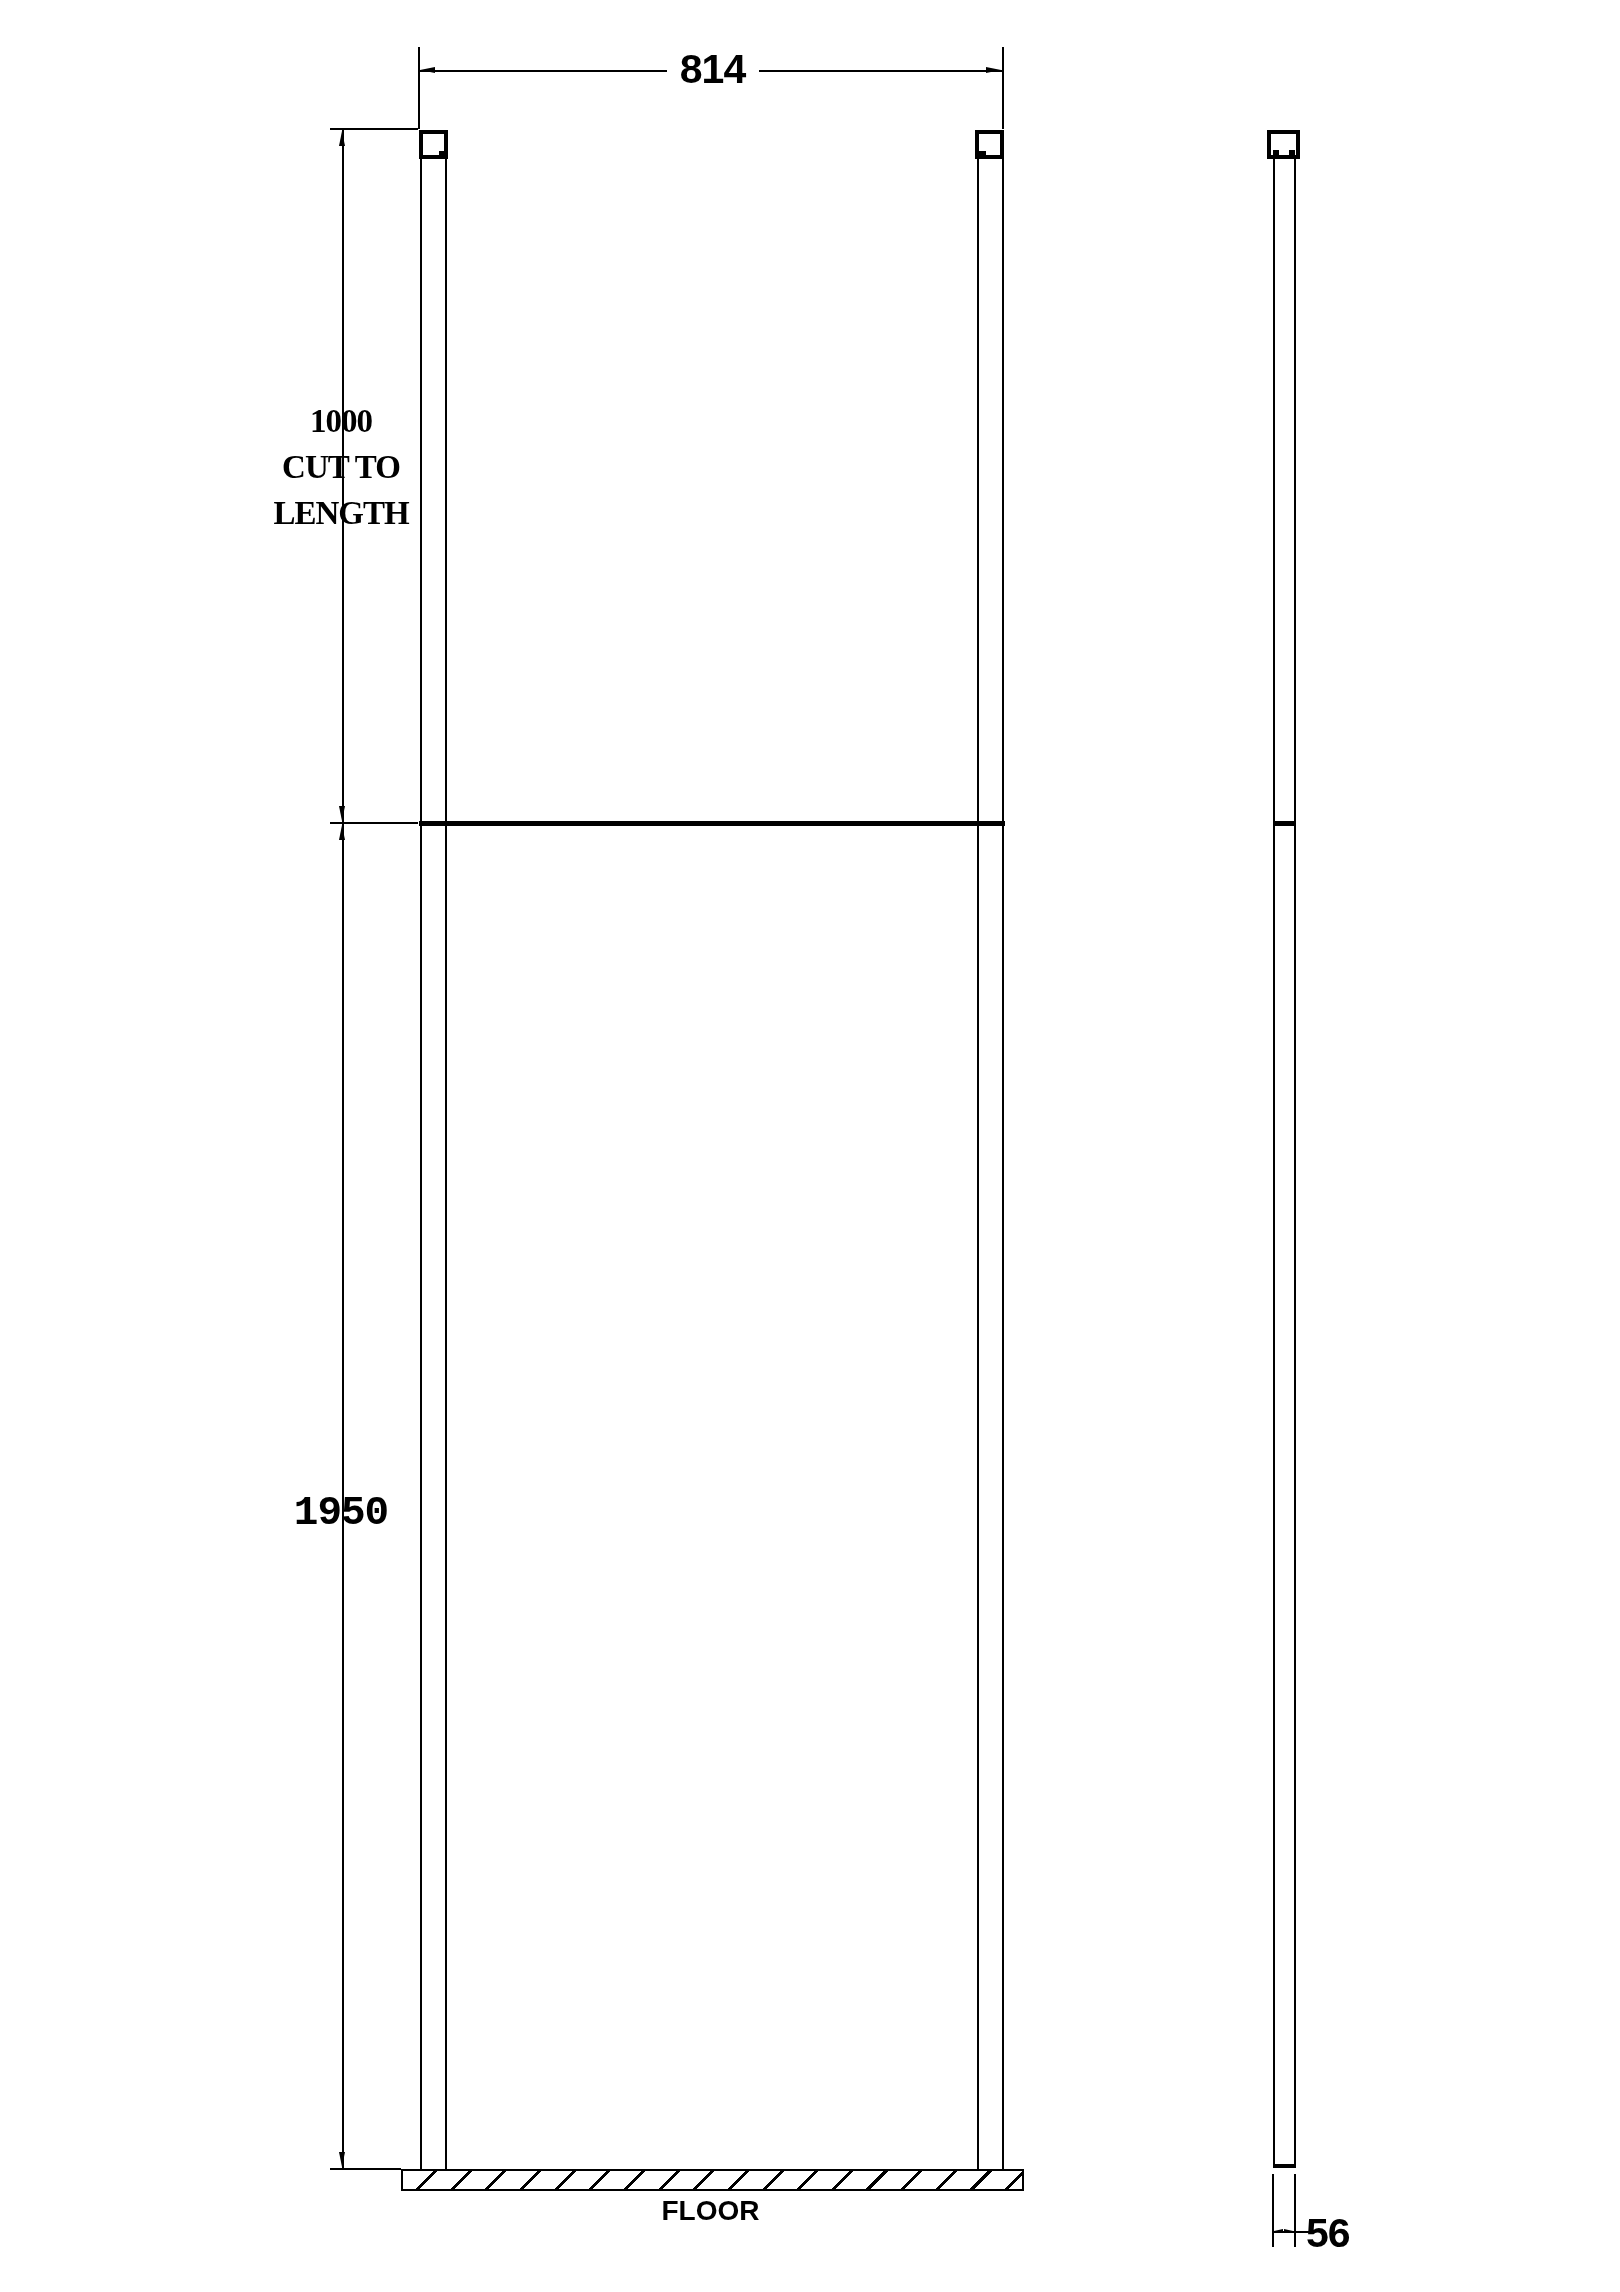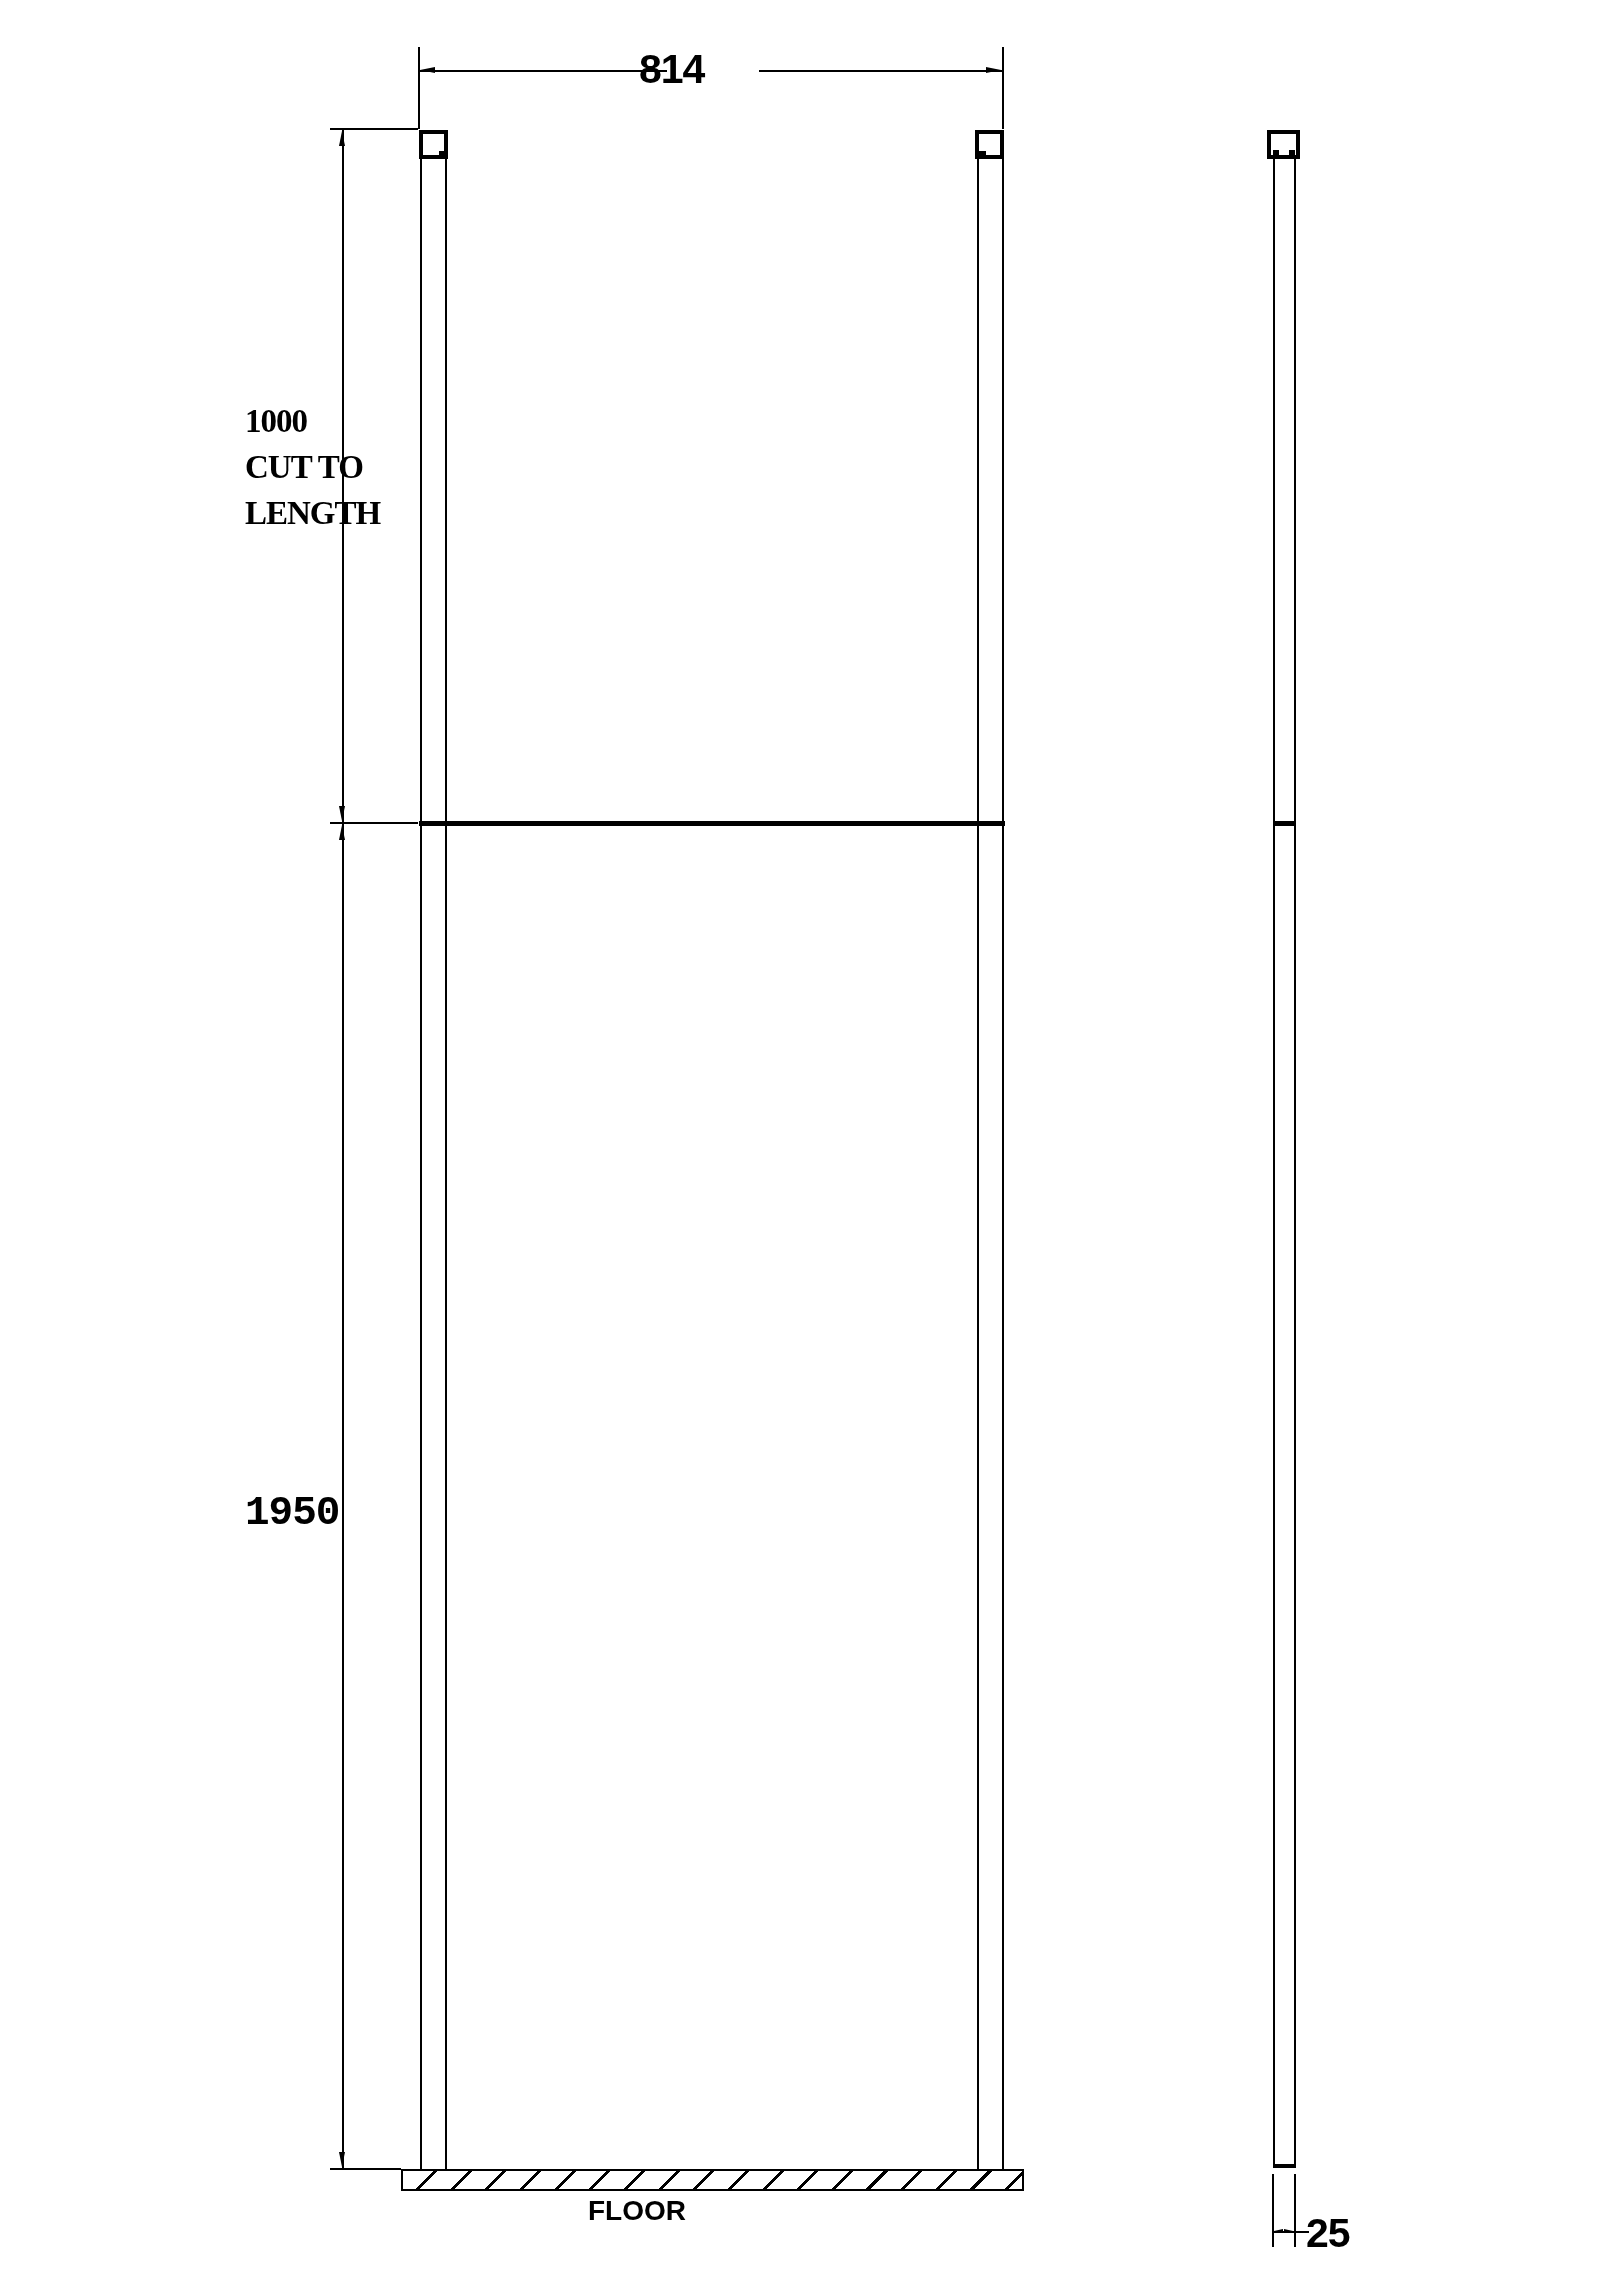--- a/index.html
+++ b/index.html
@@ -19,21 +19,21 @@
     border:4.9px solid #000;background:#fff;
   }
   .tube{
     position:absolute;box-sizing:border-box;
     border-left:2.9px solid #000;border-right:2.9px solid #000;
   }
   .corner-sq{position:absolute;background:#000;}
   
   .dim-text{
     position:absolute;font-weight:700;color:#000;
-    font-size:41px;line-height:45px;
+    font-size:41px;line-height:45px;text-align:center;
     letter-spacing:-1px;white-space:nowrap;
   }
   .note-text{font-size:33px;line-height:46px;font-family:Liberation Serif, serif;}
   .floor-text{font-size:28px;line-height:30px;letter-spacing:0;}
   
   .arr{position:absolute;width:0;height:0;}
   .arr-left {border-top:3.9px solid transparent;border-bottom:3.9px solid transparent;border-right:15.7px solid #000;}
   .arr-right{border-top:3.9px solid transparent;border-bottom:3.9px solid transparent;border-left:15.7px solid #000;}
   .arr-up   {border-left:3.9px solid transparent;border-right:3.9px solid transparent;border-bottom:15.7px solid #000;}
   .arr-down {border-left:3.9px solid transparent;border-right:3.9px solid transparent;border-top:15.7px solid #000;}
@@ -107,17 +107,17 @@
     <div class="dim-text" style="left:245px;top:1491px;width:192px;font-family:Liberation Mono, monospace;">1950</div>
     <div class="ln" style="left:330px;top:2168px;width:71px;height:2px;"></div>
   </div>
 
   <div>
     <div class="ln" style="left:1272px;top:2174px;width:2px;height:73px;"></div>
     <div class="ln" style="left:1294px;top:2174px;width:2px;height:73px;"></div>
     <div class="ln" style="left:1274px;top:2231px;width:35px;height:2px;"></div>
     <div class="arr arr-sm-left" style="left:1274px;top:2229px;"></div>
     <div class="arr arr-sm-right" style="left:1284px;top:2229px;"></div>
-    <div class="dim-text" style="left:1306px;top:2211px;text-align:left;">25</div>
+    <div class="dim-text" style="left:1306px;top:2211px;text-align:left;">56</div>
   </div>
 
 </div>
 
 
 </body></html>

